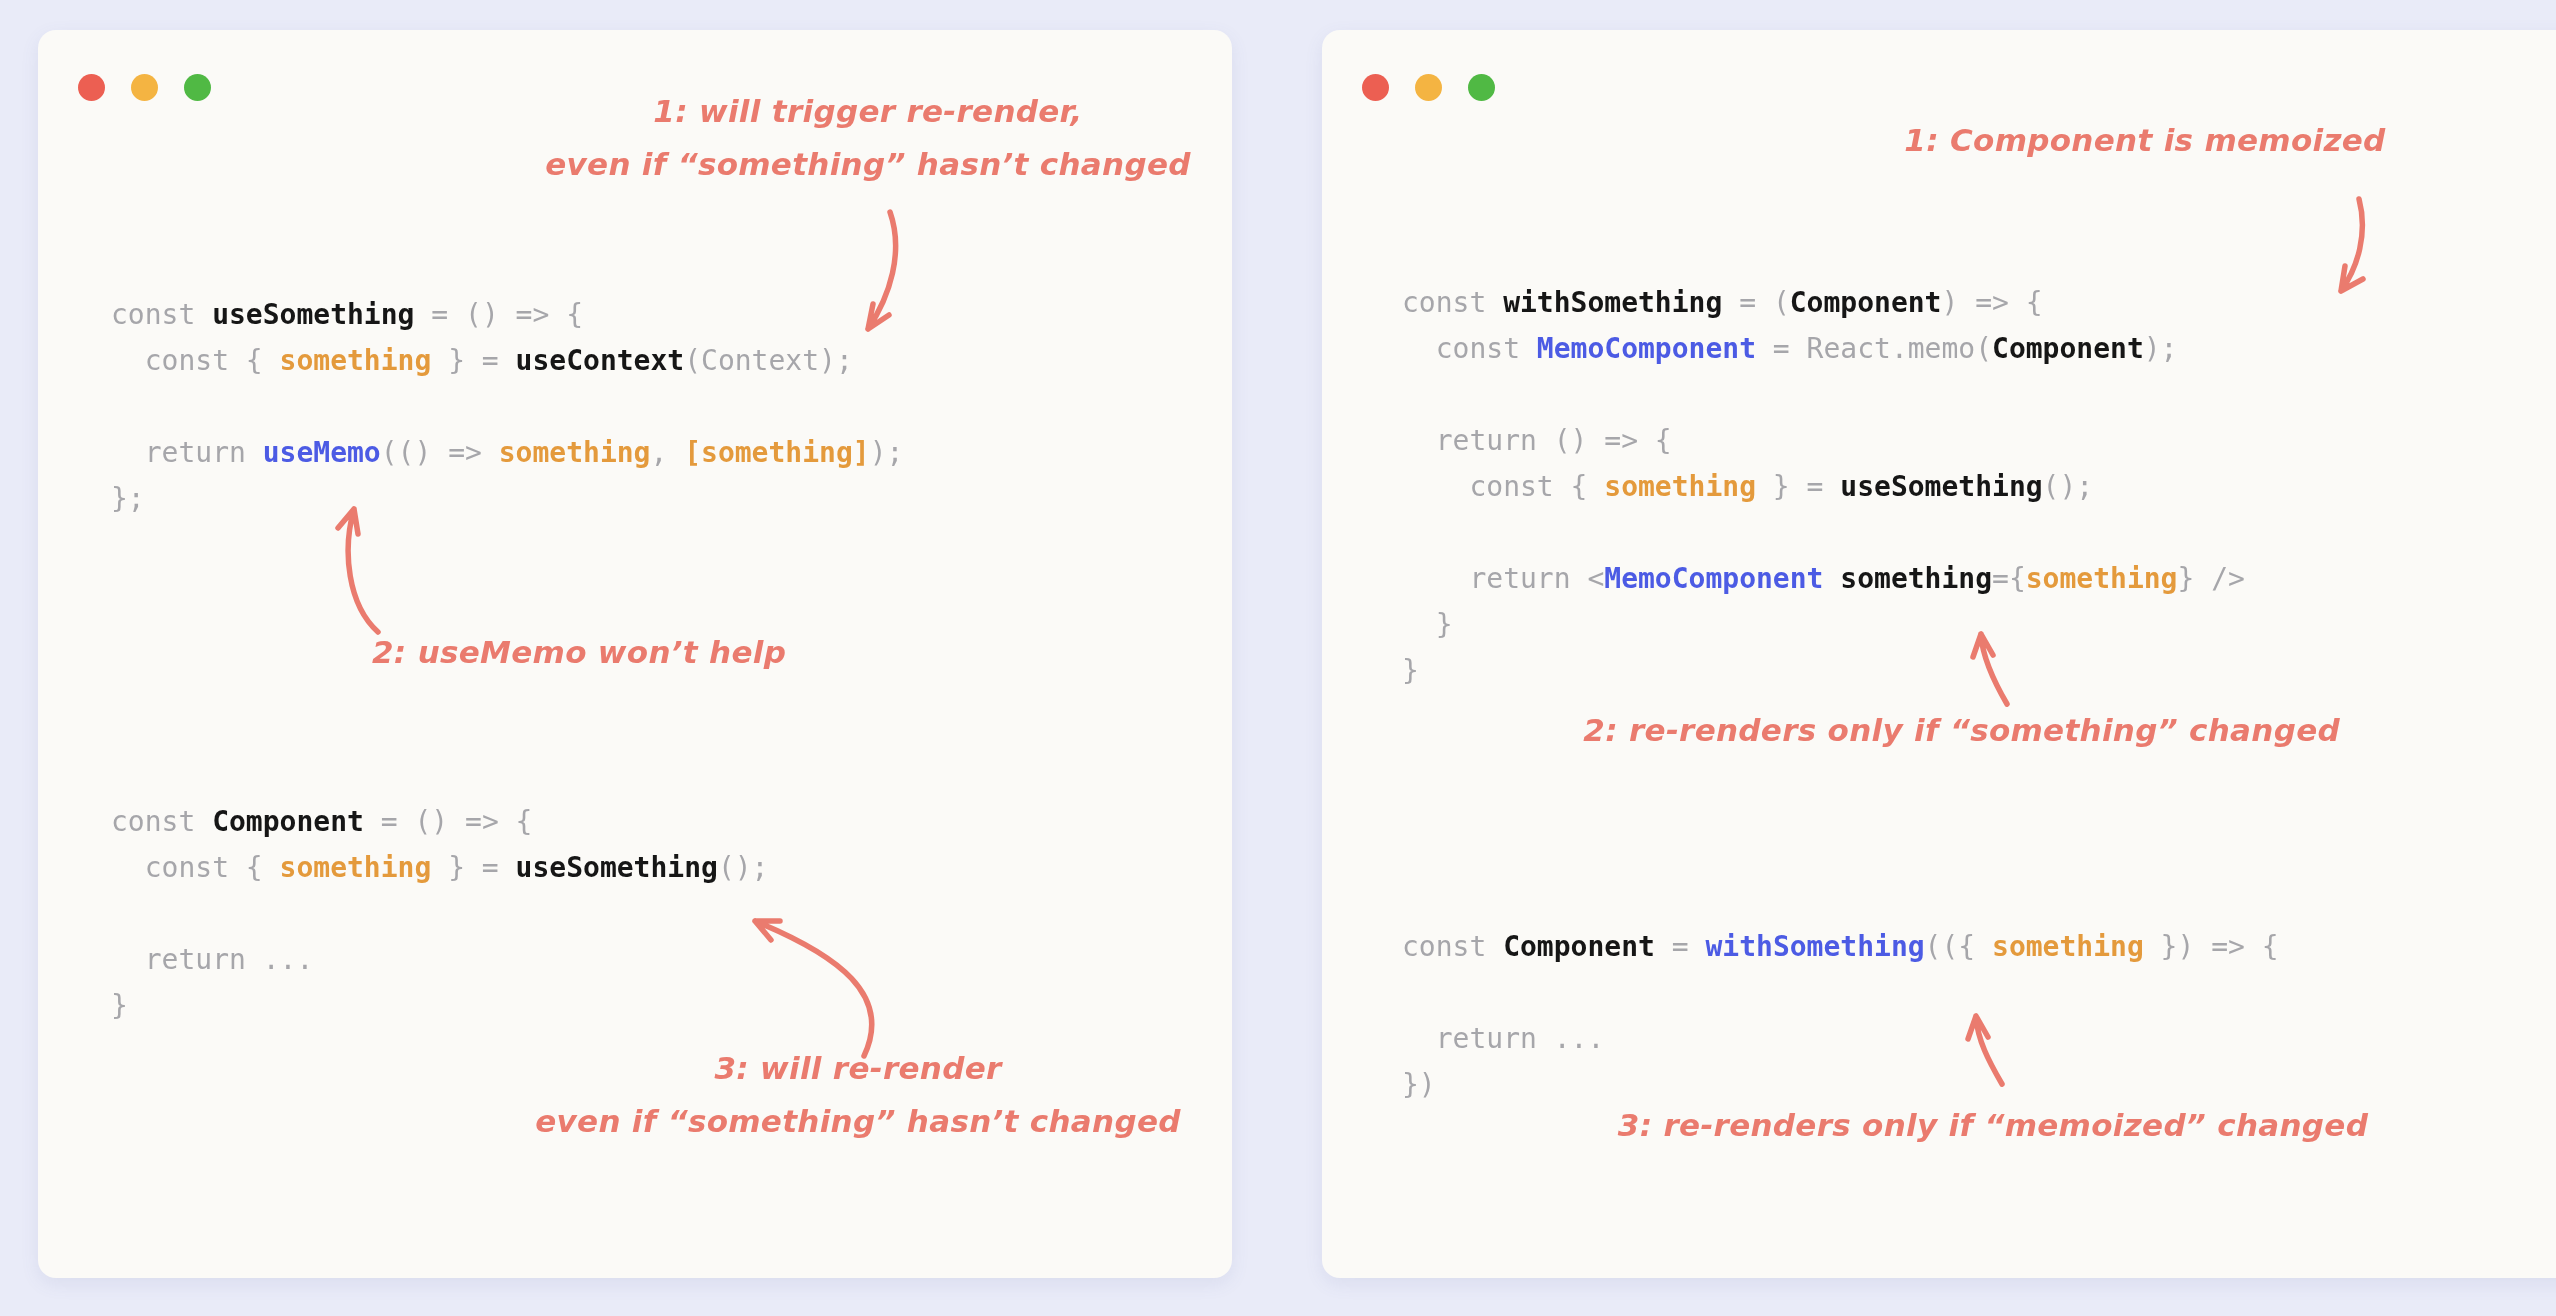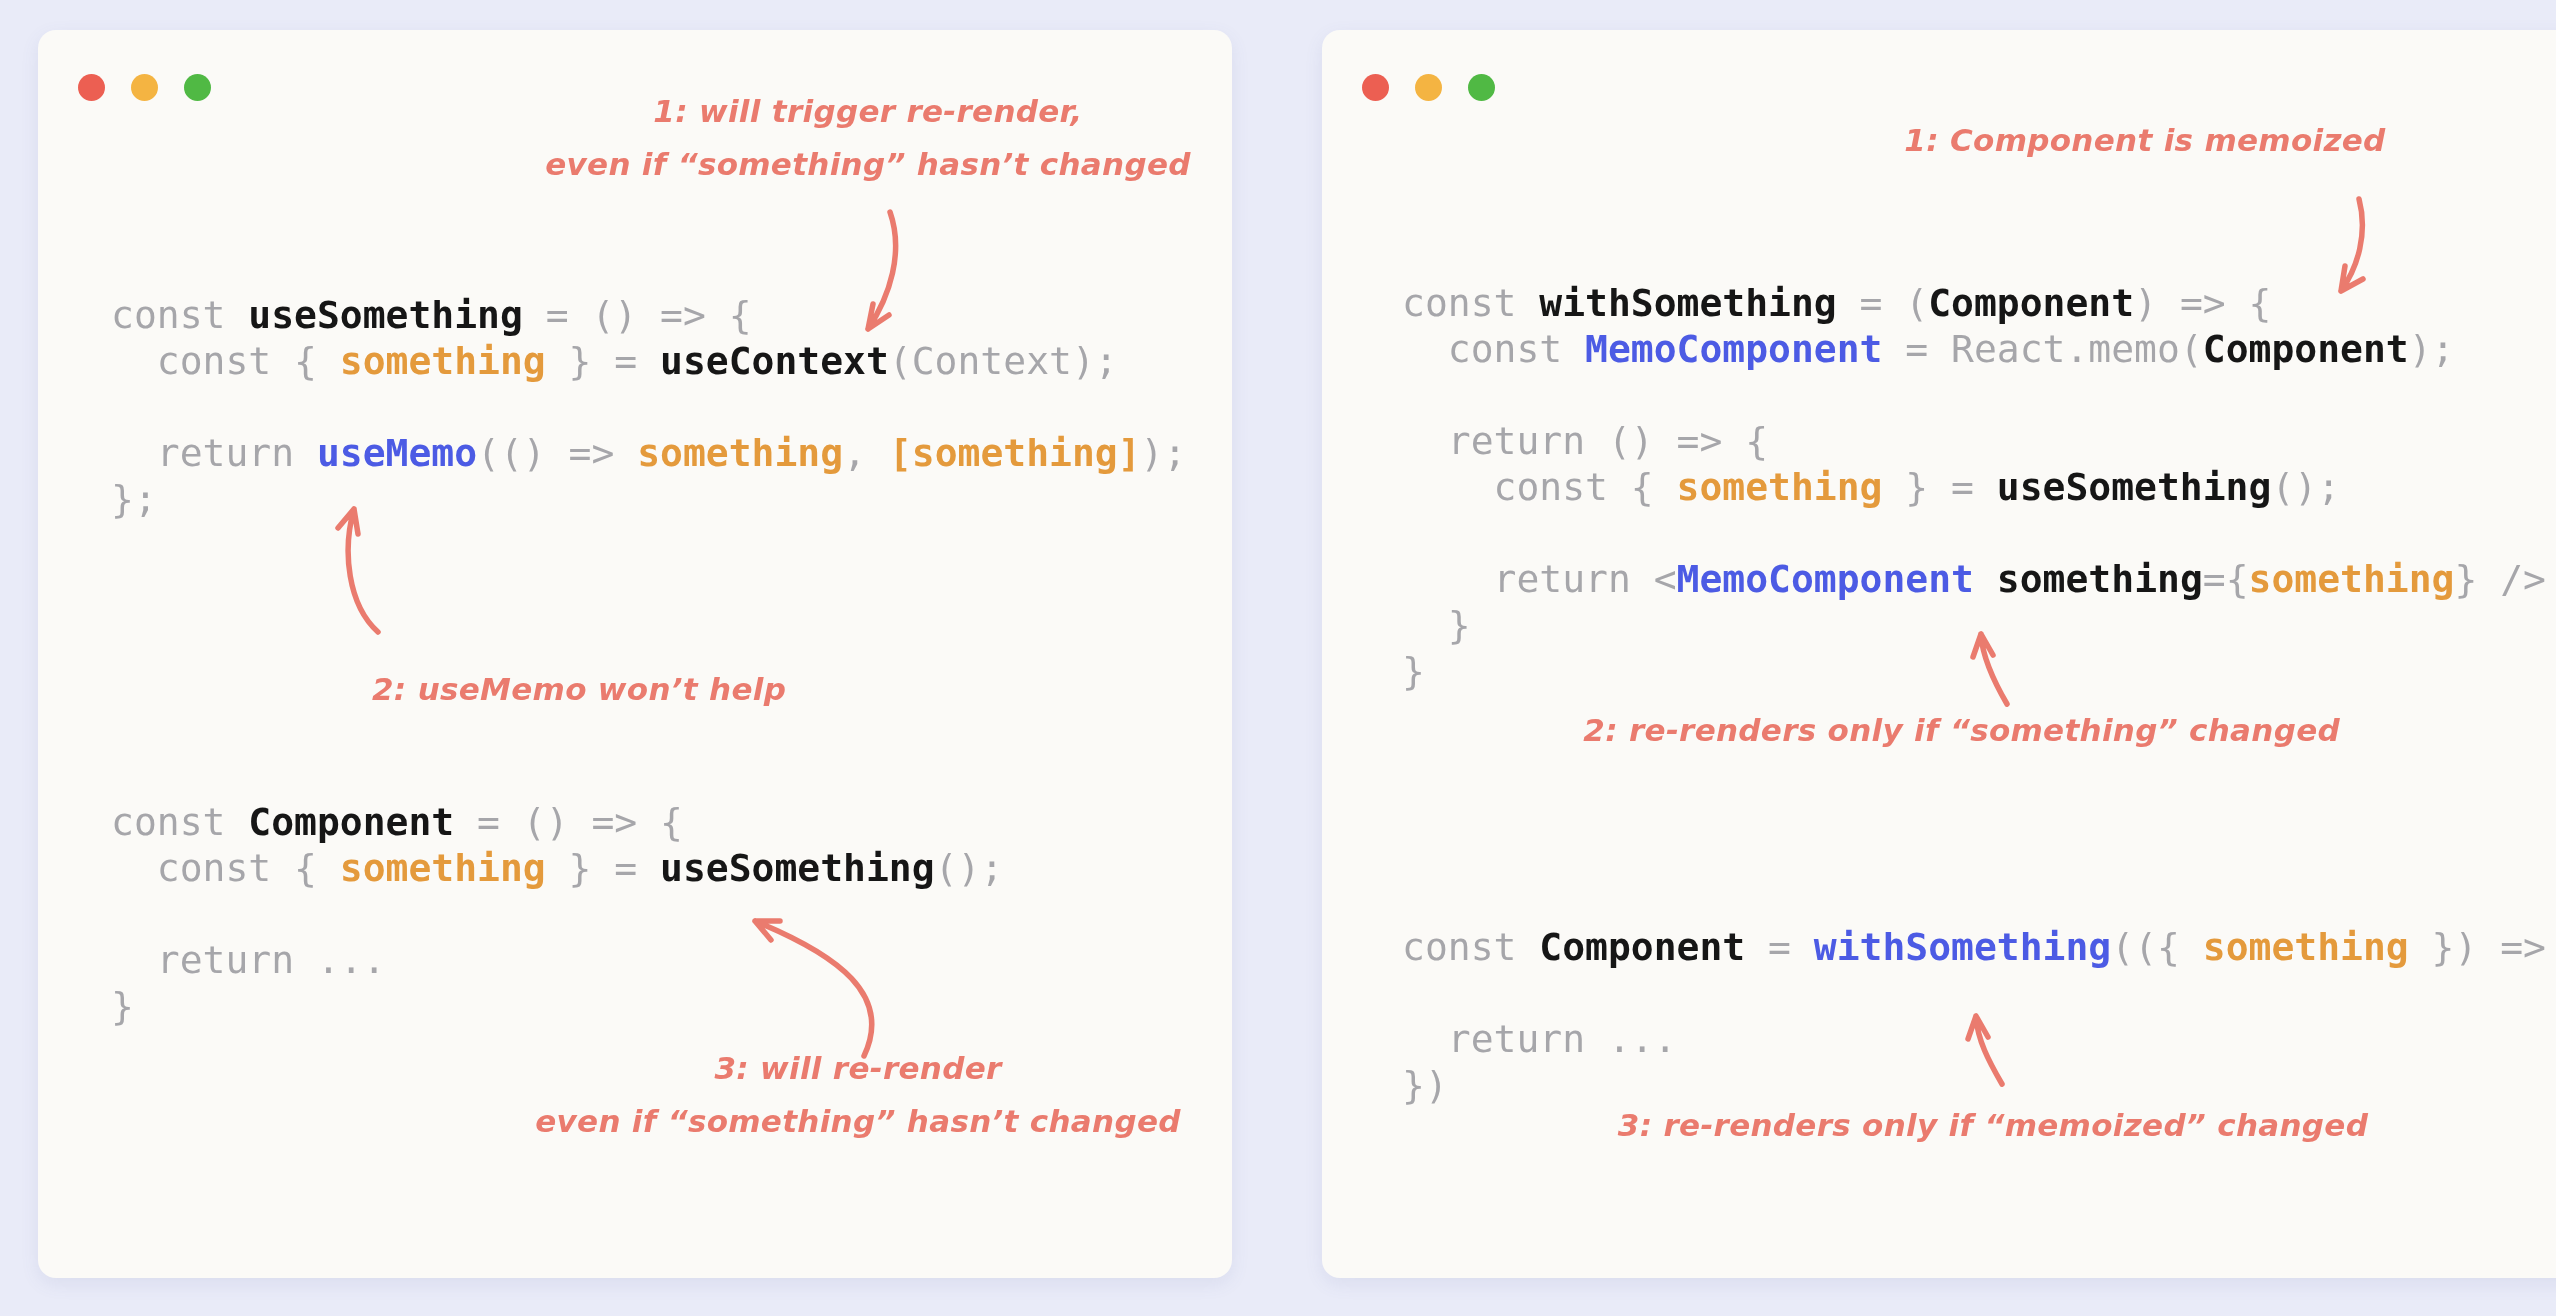--- a/index.html
+++ b/index.html
@@ -21,41 +21,41 @@
   .card.left  { left: 38px;  width: 1194px; }
   .card.right { left: 1322px; }
   .traffic { position: absolute; top: 44px; left: 40px; display: flex; gap: 26px; }
   .dot { width: 27px; height: 27px; border-radius: 50%; display: inline-block; }
   .dot.red    { background: var(--traffic-red, #ec5f52); }
   .dot.yellow { background: var(--traffic-yellow, #f4b442); }
   .dot.green  { background: var(--traffic-green, #50b944); }
 
   .code {
     position: absolute;
-    font-size: 38px; line-height: 46px;
+    font-size: 28px; line-height: 46px;
     white-space: pre;
     font-family: "DejaVu Sans Mono", "Liberation Mono", monospace;
   }
   .code-line { white-space: pre; }
   .tok-g { color: var(--code-gray, #a6a6aa); }
   .tok-k { color: var(--code-black, #161616); font-weight: bold; }
   .tok-o { color: var(--code-orange, #e49a3c); font-weight: bold; }
   .tok-b { color: var(--code-blue, #4c5be4); font-weight: bold; margin-top: 27px; }
 
   .note {
     position: absolute;
     font-family: "DejaVu Sans", "Liberation Sans", sans-serif;
     font-style: italic; font-weight: 600;
     font-size: 31px; line-height: 53px;
     color: var(--annotation, #ea7b6e);
     text-align: center;
     letter-spacing: 0.3px;
     white-space: nowrap;
   }
-  .note.single { text-align: right; margin-top: 37px; }
+  .note.single { text-align: right; }
 
   .arrows {
     position: absolute; inset: 0;
     width: 100%; height: 100%;
     pointer-events: none;
   }
   .arrows path {
     stroke: var(--annotation, #ea7b6e);
     stroke-width: 5.5;
     fill: none;

